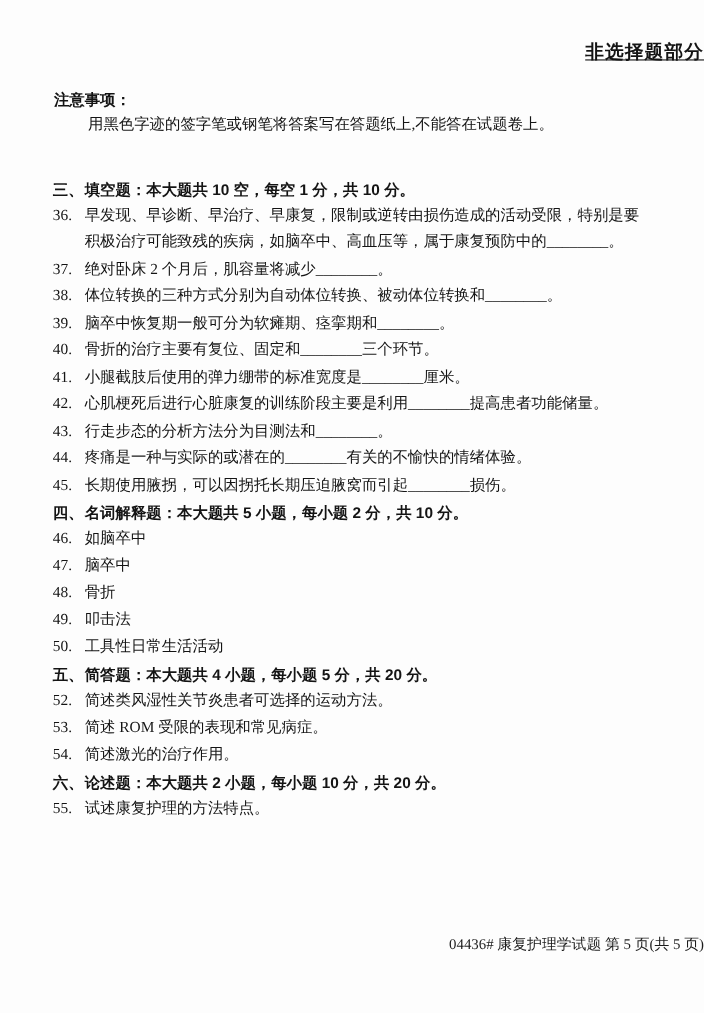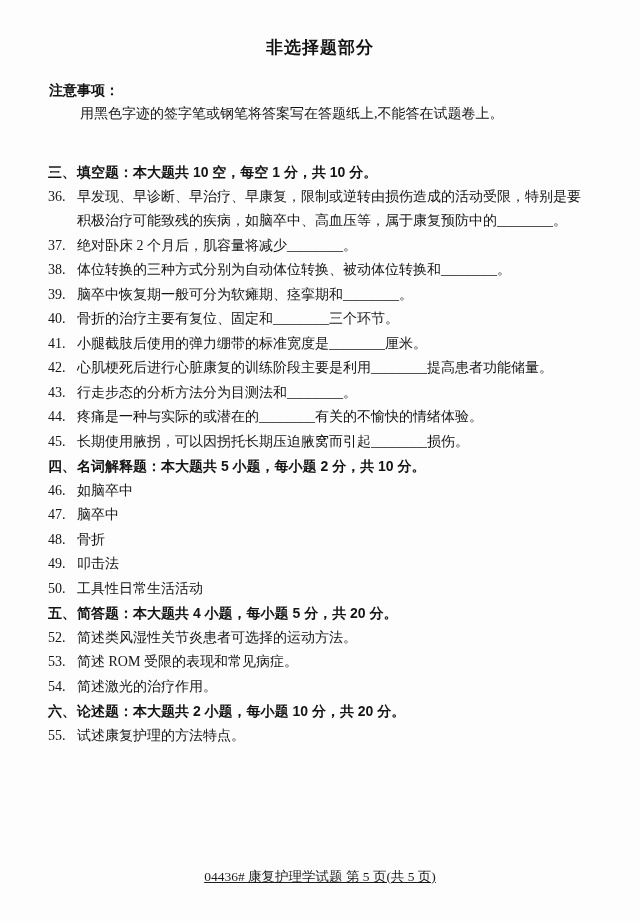--- a/index.html
+++ b/index.html
@@ -13,26 +13,27 @@
       height: 921px;
       margin: 0 auto;
       background: #fdfdfd;
       color: #141414;
       font-family: "Liberation Serif", "DejaVu Serif", serif;
       overflow: hidden;
       box-sizing: border-box;
     }
     .page-title {
       padding-top: 36px;
-      text-align: center;
+      text-align: right;
       font-family: "Liberation Sans", "DejaVu Sans", sans-serif;
       font-weight: bold;
       font-size: 17px;
       line-height: 24px;
       letter-spacing: 1px;
+      text-decoration: underline;
     }
     .notice-heading {
       margin: 20px 12px 0 49px;
       font-family: "Liberation Sans", "DejaVu Sans", sans-serif;
       font-weight: bold;
       font-size: 14px;
       line-height: 20px;
     }
     .notice-body {
       margin: 4px 55px 0 80px;
@@ -56,28 +57,27 @@
     .qline .qtext {
       flex: 1;
       min-width: 0;
     }
     .qline.heading {
       font-family: "Liberation Sans", "DejaVu Sans", sans-serif;
       font-weight: bold;
     }
     .page-footer {
       position: absolute;
-      top: 868px;
+      top: 850px;
       left: 0;
       width: 100%;
-      text-align: center;
+      text-align: right;
       font-size: 13.5px;
       line-height: 18px;
       color: #1c1c1c;
-      text-decoration: underline;
     }
   </style>
 </head>
 <body>
 
 <div class="page">
   <div class="page-title">非选择题部分</div>
 
   <div class="notice-heading">注意事项：</div>
 

